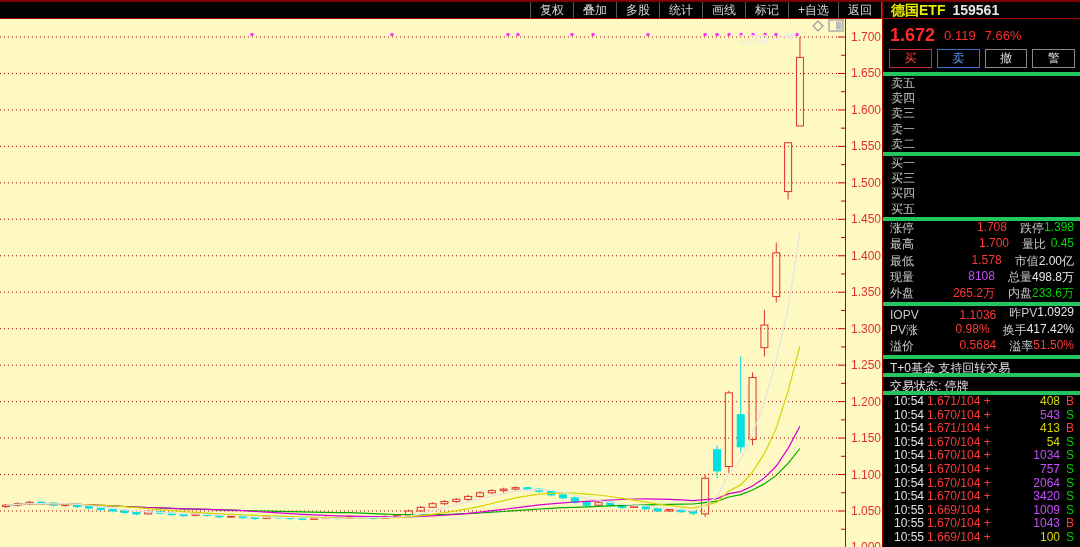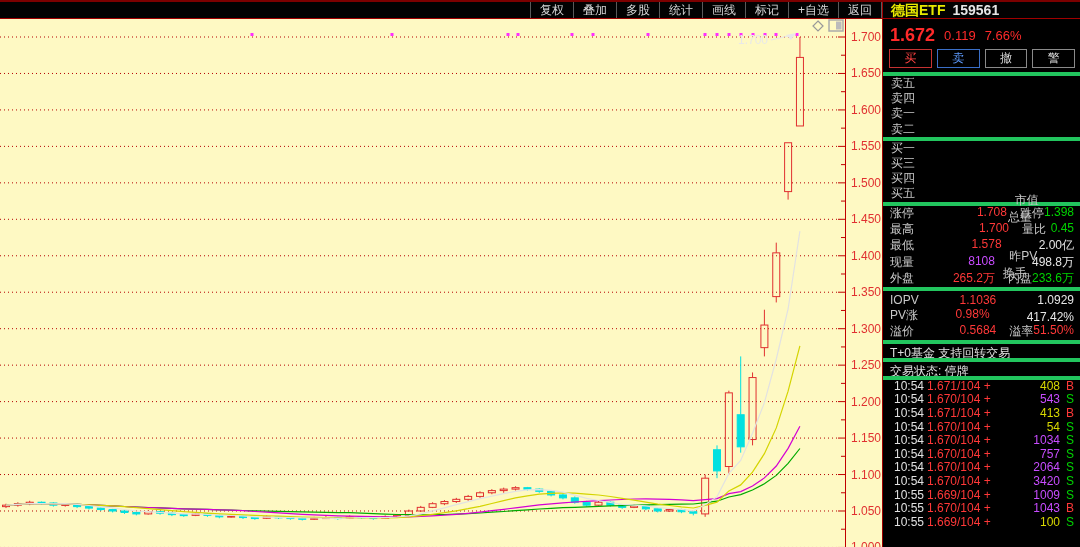--- a/index.html
+++ b/index.html
@@ -46,21 +46,21 @@
   .stat-cell.r { flex:1; }
   .stat-lbl { color:#c8c8c8; padding-left:7px; white-space:nowrap; }
   .stat-val { flex:1; text-align:right; padding-right:6px; white-space:nowrap; }
   .notice { height:18px; line-height:18px; padding-left:7px; color:#e0e0e0; white-space:nowrap; }
   .ticks { flex:1; overflow:hidden; }
   .tick-row { height:13.6px; line-height:13.6px; display:flex; white-space:nowrap; }
   .tick-time { width:44px; padding-left:8px; color:#e0e0e0;text-align:center; }
   .tick-price { width:86px; color:#ff3838; }
   .tick-vol { flex:1; text-align:right; }
   .tick-flag { width:20px; text-align:center; }
-  .c-red { color:#ff3838; } .c-green { color:#00d300; } .c-white { color:#e6e6e6;margin-top:45px; }
+  .c-red { color:#ff3838; } .c-green { color:#00d300; } .c-white { color:#e6e6e6; }
   .c-magenta { color:#c84cff; } .c-yellow { color:#d8d800; }
 </style>
 </head>
 <body>
 
 <div class="screen">
 
   <header>
     <div class="tb-spacer"></div>
     <nav class="tb-buttons">
@@ -376,20 +376,21 @@
     </div>
     <div class="btn-row">
         <div class="t-btn red">买</div>
         <div class="t-btn blue">卖</div>
         <div class="t-btn gray">撤</div>
         <div class="t-btn gray">警</div>
       </div>
     <div class="sect">
         <div class="book-row">卖五</div>
         <div class="book-row">卖四</div>
+        <div class="book-row">卖三</div>
         <div class="book-row">卖一</div>
         <div class="book-row">卖二</div>
       </div>
     <div class="sect">
         <div class="book-row">买一</div>
         <div class="book-row">买三</div>
         <div class="book-row">买四</div>
         <div class="book-row">买五</div>
       </div>
     <div class="sect">

